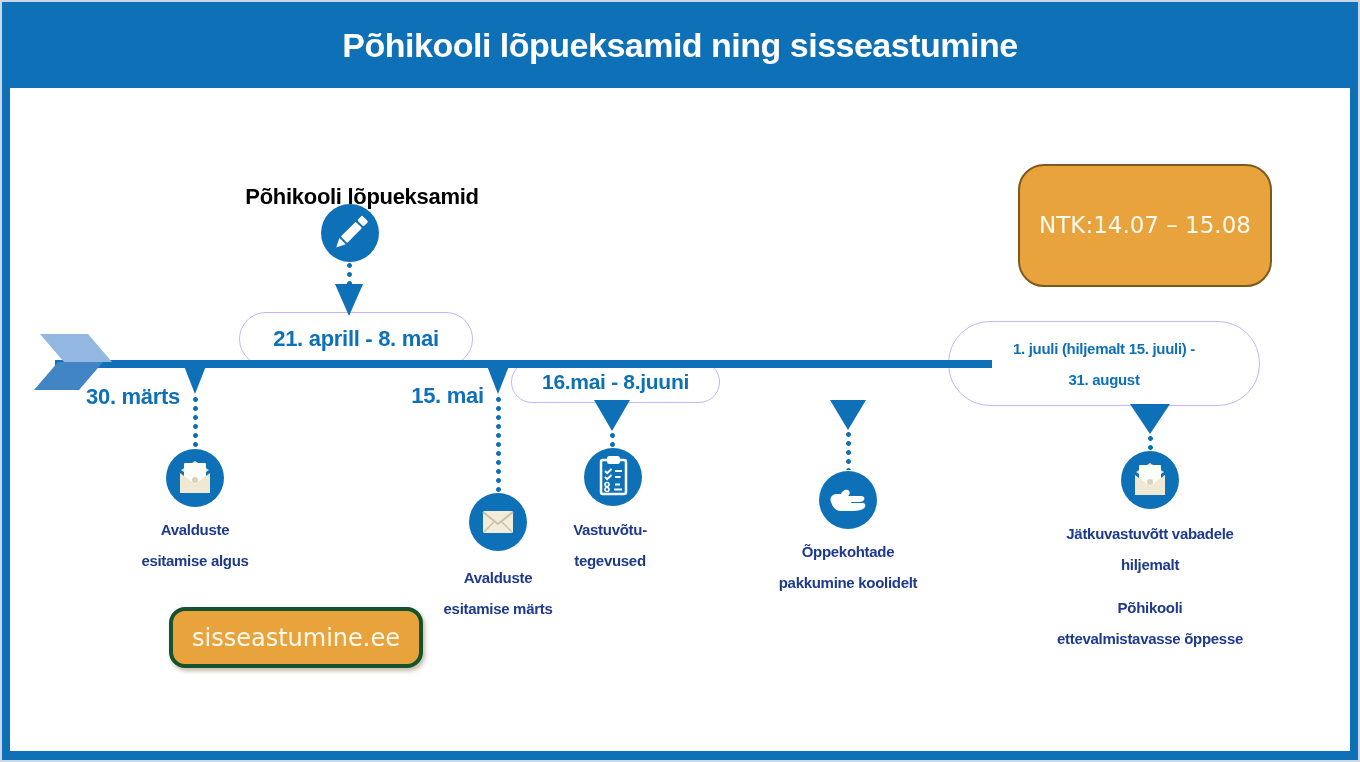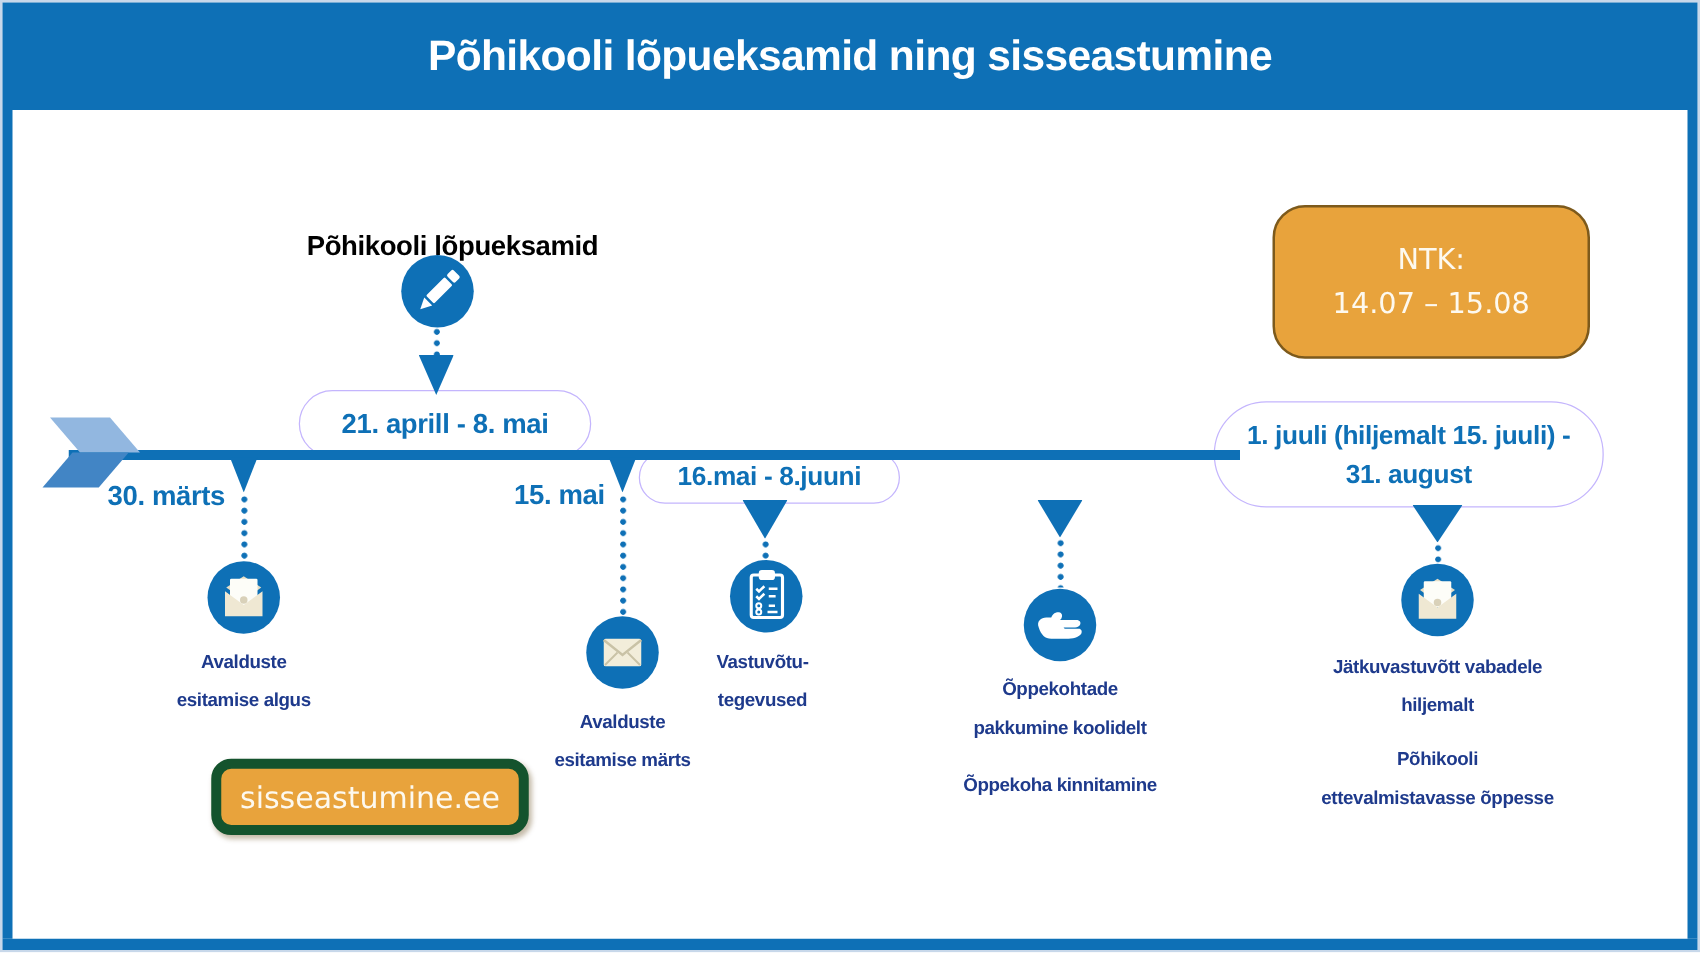--- a/index.html
+++ b/index.html
@@ -19,21 +19,21 @@
   .tl-line{position:absolute;left:55px;top:360px;width:937px;height:8px;background:#0e70b6;z-index:3;}
   .fletch{position:absolute;left:28px;top:326px;z-index:4;}
 
   
   .pill{position:absolute;background:#ffffff;border:1px solid #c4b5fd;box-sizing:border-box;z-index:2;
         display:flex;flex-direction:column;align-items:center;justify-content:center;text-align:center;
         color:#0e70b6;font-weight:700;letter-spacing:-0.3px;}
   .pill-exam{left:239px;top:312px;width:234px;height:54px;border-radius:30px;font-size:22px;}
   .pill-adm{left:511px;top:361px;width:209px;height:42px;border-radius:22px;font-size:21px;}
   .pill-off{left:725px;top:361px;width:250px;height:42px;border-radius:22px;font-size:21px;}
-  .pill-cont{left:971px;top:321px;width:312px;height:85px;border-radius:42px;font-size:21px;line-height:31px;}
+  .pill-cont{left:948px;top:321px;width:312px;height:85px;border-radius:42px;font-size:15px;line-height:31px;}
 
   
   .tri{position:absolute;background:#0e70b6;z-index:4;clip-path:polygon(0 0,100% 0,50% 100%);}
   .tri-pen{left:335px;top:284px;width:28px;height:32px;}
   .tri-start{left:184px;top:366px;width:22px;height:28px;}
   .tri-end{left:487px;top:366px;width:22px;height:28px;}
   .tri-adm{left:594px;top:400px;width:36px;height:31px;}
   .tri-off{left:830px;top:400px;width:36px;height:30px;}
   .tri-cont{left:1130px;top:404px;width:40px;height:30px;}
 
@@ -69,24 +69,24 @@
   .g-end{left:378px;top:562px;width:240px;}
   .g-adm{left:490px;top:514px;width:240px;}
   .g-off{left:708px;top:536px;width:280px;}
   .g-off2{left:708px;top:613px;width:280px;}
   .g-cont{left:990px;top:518px;width:320px;}
   .g-cont2{left:990px;top:592px;width:320px;}
 
   
   .ntk-box{position:absolute;left:1018px;top:164px;width:254px;height:123px;background:#e8a33c;
            border:2px solid #7d5a1c;border-radius:26px;z-index:5;box-sizing:border-box;
-           display:flex;flex-direction:column;align-items:center;justify-content:center;
+           display:flex;flex-direction:row;align-items:center;justify-content:center;
            color:#fdf9ef;font-family:"DejaVu Sans",sans-serif;font-size:23px;line-height:35px;text-align:center;}
   .web-box{position:absolute;left:169px;top:607px;width:254px;height:61px;background:#e8a33c;
-           border:8px solid #14532d;border-radius:16px;z-index:5;box-sizing:border-box;
+           border:4px solid #14532d;border-radius:16px;z-index:5;box-sizing:border-box;
            display:flex;align-items:center;justify-content:center;box-shadow:2px 3px 4px rgba(90,60,10,0.35);
            color:#fdf9ef;font-family:"DejaVu Sans",sans-serif;font-size:24px;}
 </style>
 </head>
 <body>
 
 <div class="canvas">
   <div class="outer-edge"></div>
 
   <div class="header-bar">
@@ -174,23 +174,20 @@
   <div class="dots dots-off"></div>
   <div class="icircle c-off">
     <svg width="58" height="58" viewBox="0 0 58 58">
       <path fill="#ffffff" d="M12 31c-2-5 2-8 6-8h4c1-3 4-5 7-4 2 1 2 3 1 5l-1 1h13c3 0 4 2 3 4-1 1-2 2-4 2h-9c0 1 1 1 2 1h10c2 0 3 2 2 4-2 3-7 4-12 4H22c-5 0-8-3-10-9z"></path>
     </svg>
   </div>
   <div class="evt g-off">
     <div>Õppekohtade</div>
     <div>pakkumine koolidelt</div>
   </div>
-  <div class="evt g-off2">
-    <div>Õppekoha kinnitamine</div>
-  </div>
 
   <div class="pill pill-cont">
     <span>1. juuli (hiljemalt 15. juuli) -</span>
     <span>31. august</span>
   </div>
   <div class="tri tri-cont"></div>
   <div class="dots dots-cont"></div>
   <div class="icircle c-cont">
     <svg width="58" height="58" viewBox="0 0 58 58">
       <polygon points="15,21 29,12 43,21 29,31" fill="#e6dec6"></polygon>

